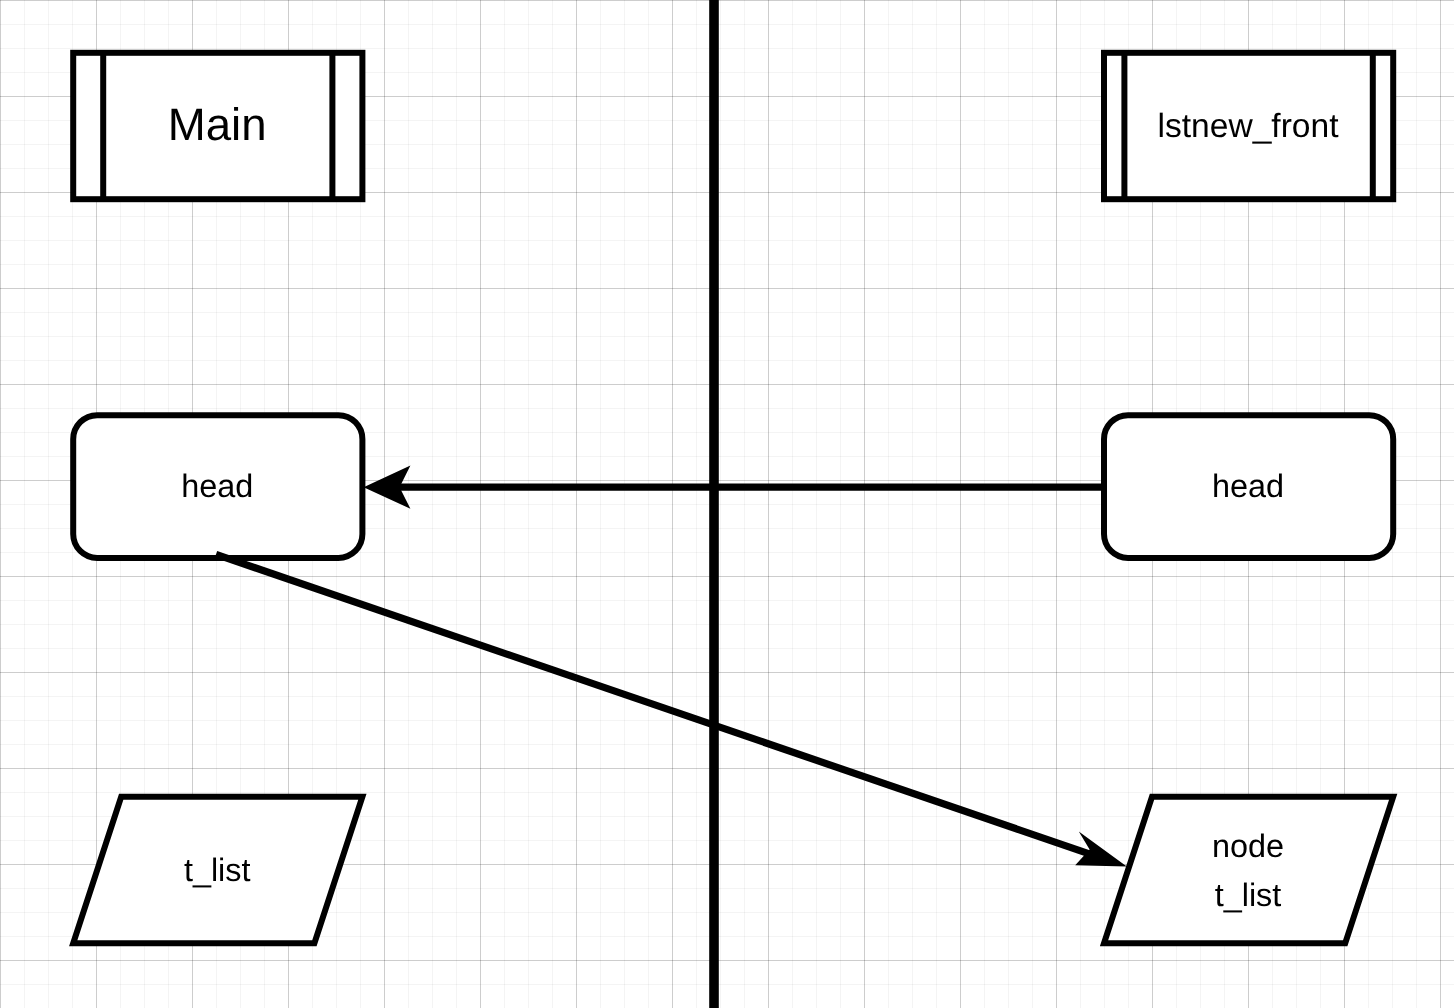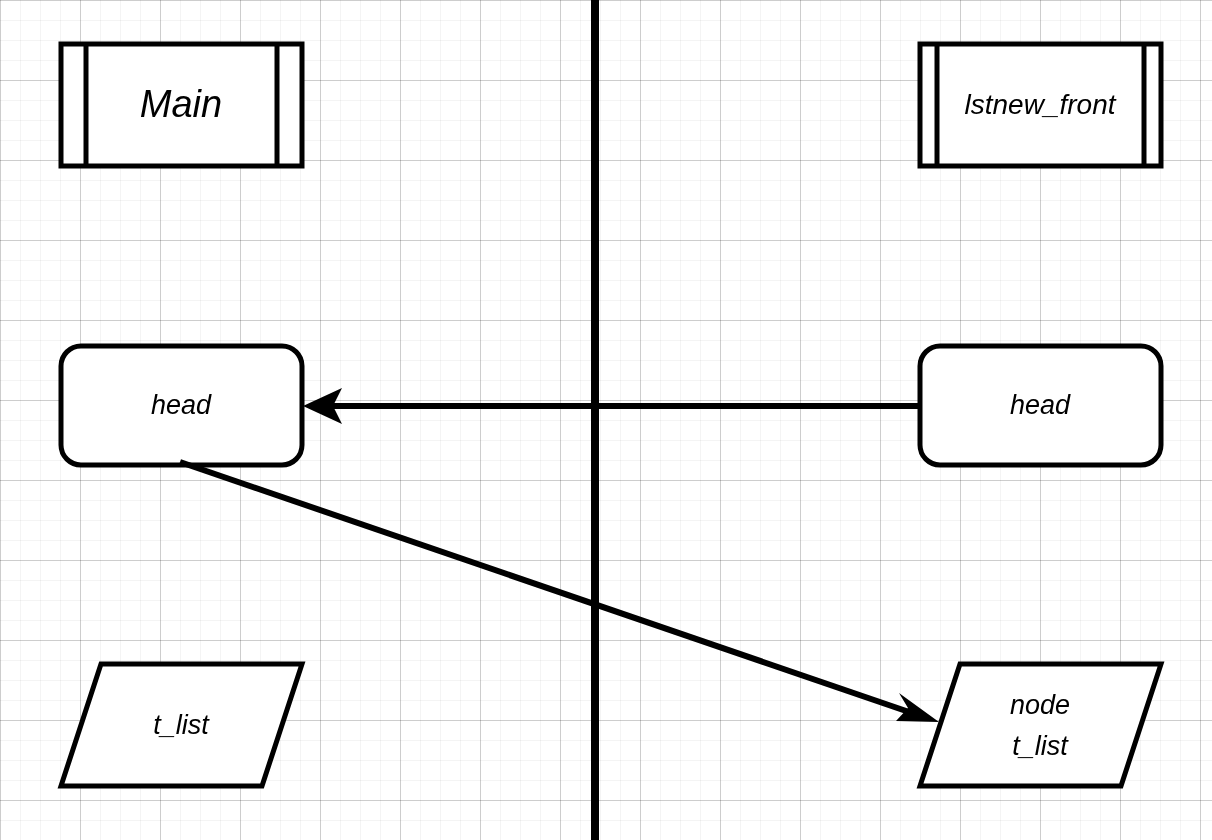--- a/index.html
+++ b/index.html
@@ -17,21 +17,20 @@
     overflow: hidden;
     background-color: #ffffff;
     
     background-image:
       linear-gradient(to right, rgba(0,0,0,0.045) 1px, transparent 1px),
       linear-gradient(to bottom, rgba(0,0,0,0.045) 1px, transparent 1px),
       linear-gradient(to right, rgba(0,0,0,0.16) 1px, transparent 1px),
       linear-gradient(to bottom, rgba(0,0,0,0.16) 1px, transparent 1px);
     background-size: 20px 20px, 20px 20px, 80px 80px, 80px 80px;
     background-position: 0 0, 0 0, 0 0, 0 0;
-    font-style: italic;
   }
   #diagram {
     position: absolute;
     left: 0;
     top: 0;
     width: 1212px;
     height: 840px;
     display: block;
   }
   .shape-fill {

